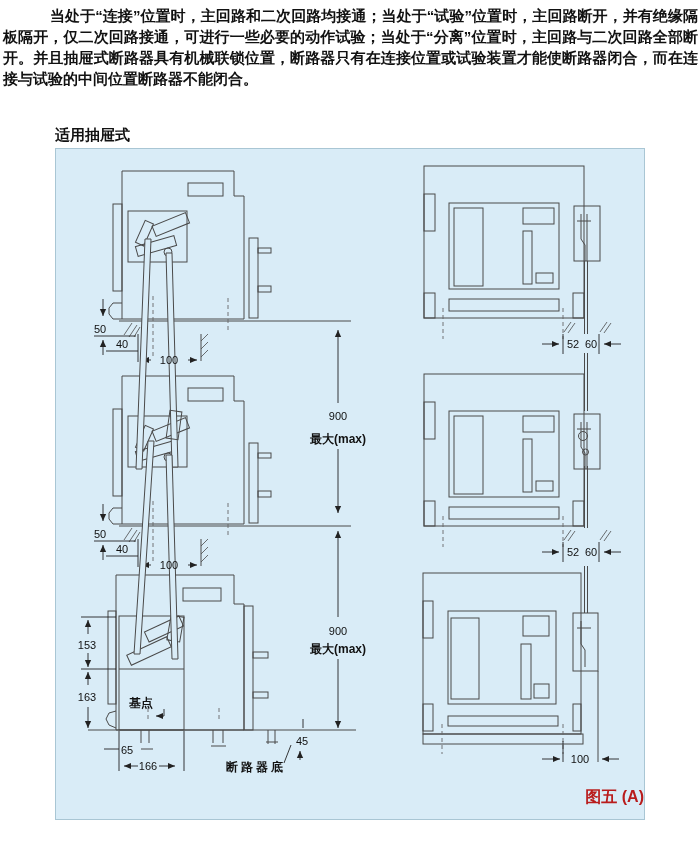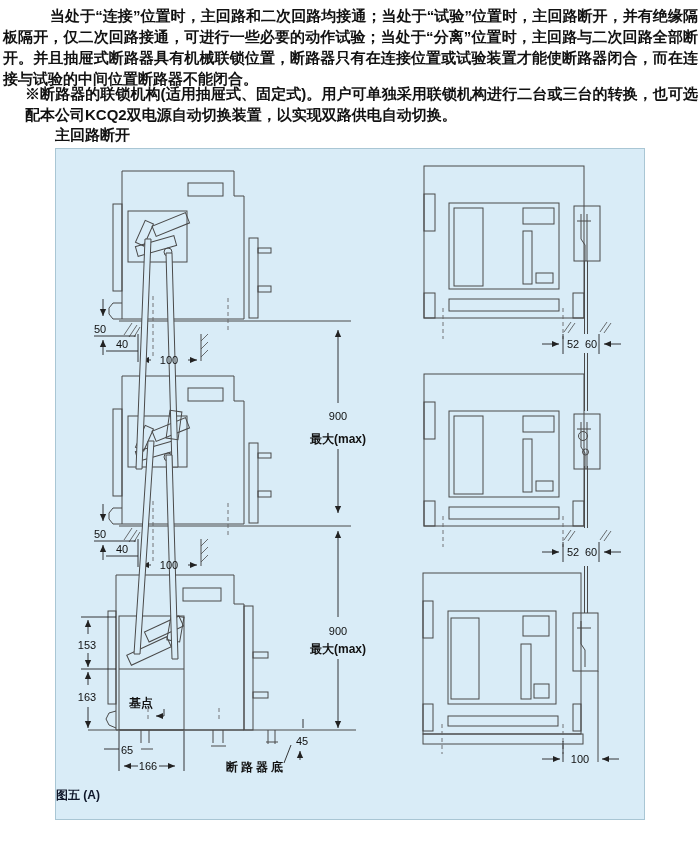--- a/index.html
+++ b/index.html
@@ -10,41 +10,40 @@
   .para{position:absolute;margin:0;font-size:15px;line-height:21px;font-weight:bold;text-align:justify;}
   .para1{left:3px;top:5px;width:695px;text-indent:47px;}
   .para2{left:25px;top:83px;width:673px;}
   .section-label{position:absolute;left:55px;top:126px;font-size:15px;font-weight:bold;}
   .figure{
     position:absolute;left:55px;top:148px;width:590px;height:672px;
     background:#d9ecf7;border:1px solid #a9c6d4;box-sizing:border-box;
   }
   .figure svg{position:absolute;left:0;top:0;}
   .figure-caption{
-    position:absolute;left:0;right:0;top:638px;text-align:left;
-    font-size:12px;font-weight:bold;color:#0f172a;
+    position:absolute;left:0;right:0;top:638px;text-align:right;
+    font-size:16px;font-weight:bold;color:#b91c1c;
   }
   .footer-note{position:absolute;left:38px;top:826px;font-size:15px;font-weight:bold;margin:0;}
   
   .ln{stroke:#4a4a4a;stroke-width:1;fill:none;}
   .fl{stroke:#4a4a4a;stroke-width:1;fill:#d9ecf7;}
   .dim{stroke:#222;stroke-width:0.9;fill:none;}
   .dsh{stroke:#666;stroke-width:0.9;fill:none;stroke-dasharray:4 3;}
   .htc{stroke:#4a4a4a;stroke-width:0.8;fill:none;}
   .dtx{font-size:11px;fill:#111;font-family:"Liberation Sans",sans-serif;}
   .ctx{font-size:12px;fill:#111;font-weight:bold;font-family:"Liberation Sans",sans-serif;}
 </style>
 </head>
 <body>
 
 <div class="page">
 
   <p class="para para1">当处于“连接”位置时，主回路和二次回路均接通；当处于“试验”位置时，主回路断开，并有绝缘隔板隔开，仅二次回路接通，可进行一些必要的动作试验；当处于“分离”位置时，主回路与二次回路全部断开。并且抽屉式断路器具有机械联锁位置，断路器只有在连接位置或试验装置才能使断路器闭合，而在连接与试验的中间位置断路器不能闭合。</p>
-  <p class="para para2">※断路器的联锁机构(适用抽屉式、固定式)。用户可单独采用联锁机构进行二台或三台的转换，也可选配本公司KCQ2双电源自动切换装置，以实现双路供电自动切换。</p>
-  <div class="section-label">主回路断开</div>
+  <div class="section-label">适用抽屉式</div>
 
   <div class="figure">
     <svg width="588" height="670" viewBox="0 0 588 670">
       <defs>
         <marker id="ah" viewBox="0 0 10 10" refX="9" refY="5" markerWidth="9" markerHeight="9" orient="auto-start-reverse">
           <path d="M0,1 L9,5 L0,9 Z" fill="#222"></path>
         </marker>
 
         <g id="sideview">
           <path class="ln" d="M66,22 H178 V47 H188 V170 H66 Z"></path>

